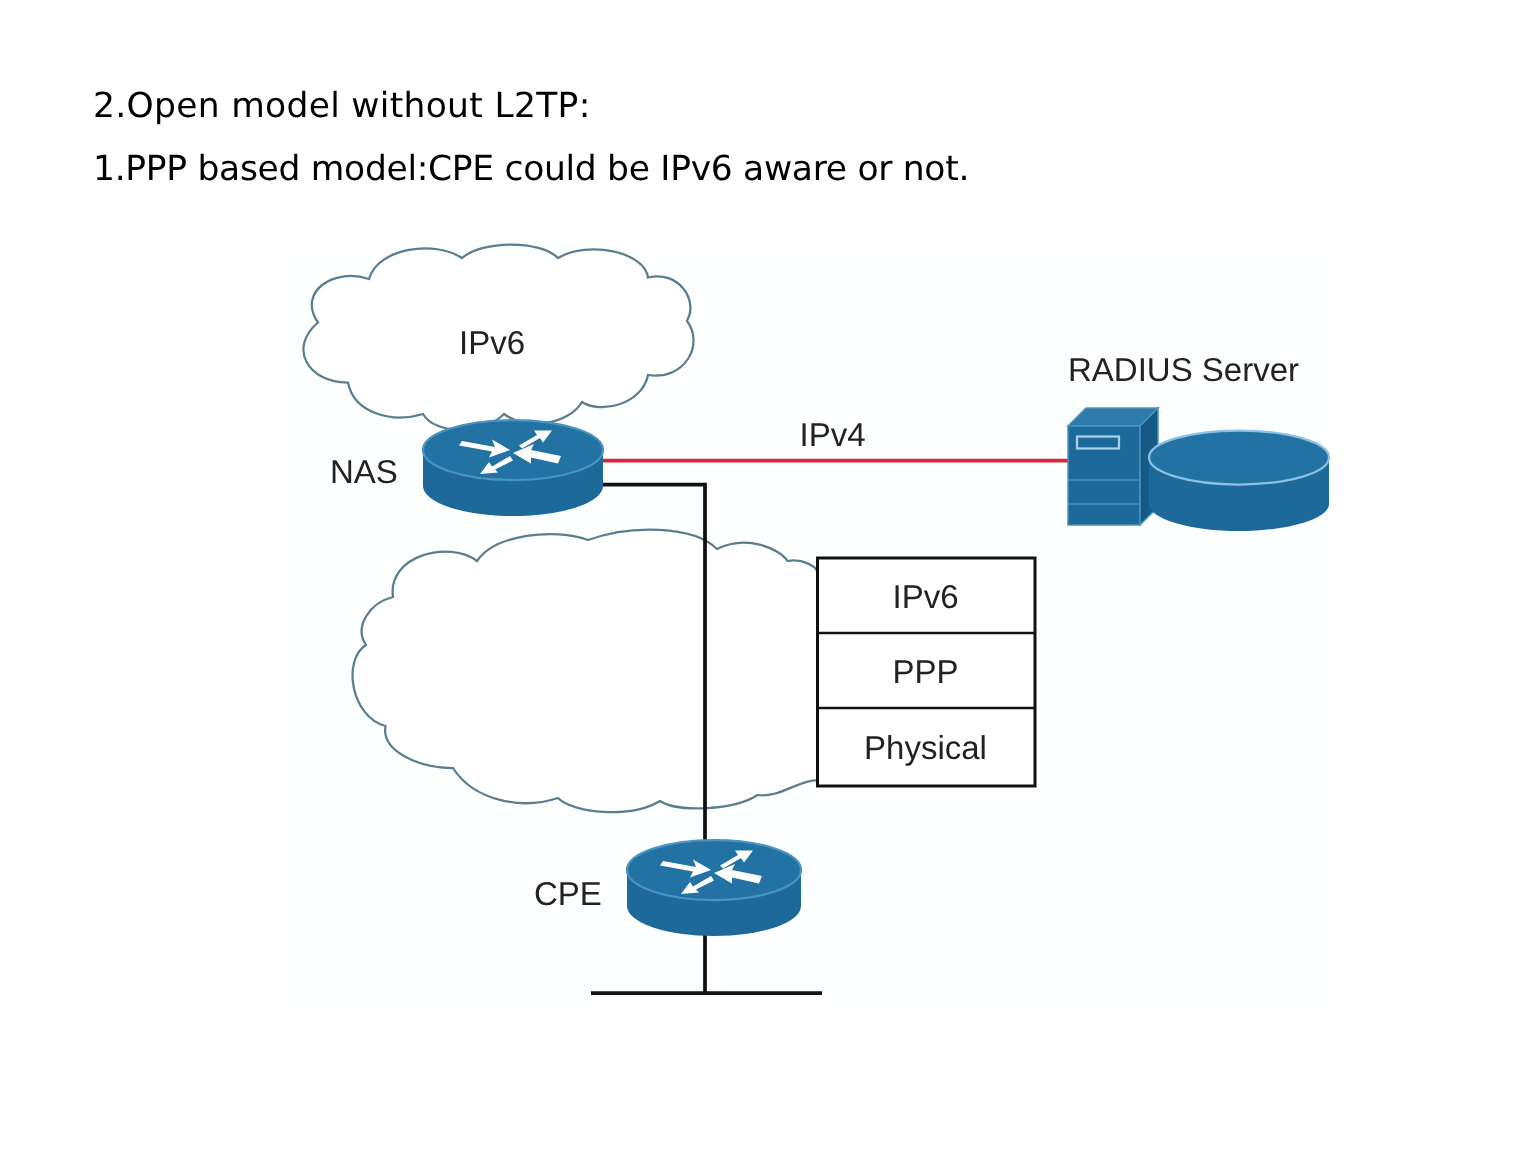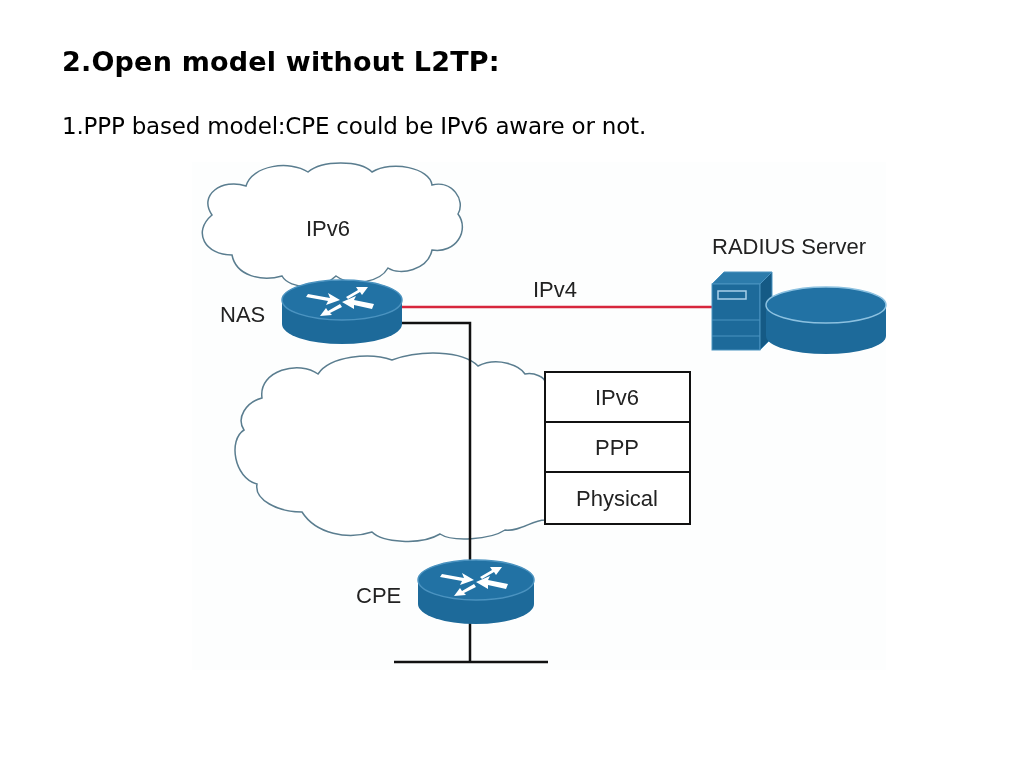--- a/index.html
+++ b/index.html
@@ -1,20 +1,20 @@
 <!DOCTYPE html>
 <html><head>
 <meta charset="utf-8">
 <style>
   html, body { margin: 0; padding: 0; background: #ffffff; }
   body { width: 1024px; height: 768px; position: relative; overflow: hidden;
          font-family: "DejaVu Sans", sans-serif; color: #000; }
-  .title { position: absolute; left: 62px; top: 46px; font-size: 27px; font-weight: bold;
+  .title { position: absolute; left: 62px; top: 58px; font-size: 23px; font-weight: normal;
            font-family: "DejaVu Sans", sans-serif; letter-spacing: 0.2px; }
-  .subtitle { position: absolute; left: 62px; top: 113px; font-size: 23px;
+  .subtitle { position: absolute; left: 62px; top: 100px; font-size: 23px;
               font-family: "DejaVu Sans", sans-serif; letter-spacing: -0.2px; }
   .diagram-bg { position: absolute; left: 192px; top: 162px; width: 694px; height: 508px; background: #fdfefe; }
   svg.diagram { position: absolute; left: 0; top: 0; width: 1024px; height: 768px; }
   .lbl { font-family: "Liberation Sans", sans-serif; font-size: 22px; fill: #222; }
   .lbl-c { font-family: "Liberation Sans", sans-serif; font-size: 22px; fill: #222; text-anchor: middle; }
 </style>
 </head>
 <body>
 
 <div class="title">2.Open model without L2TP:</div>

